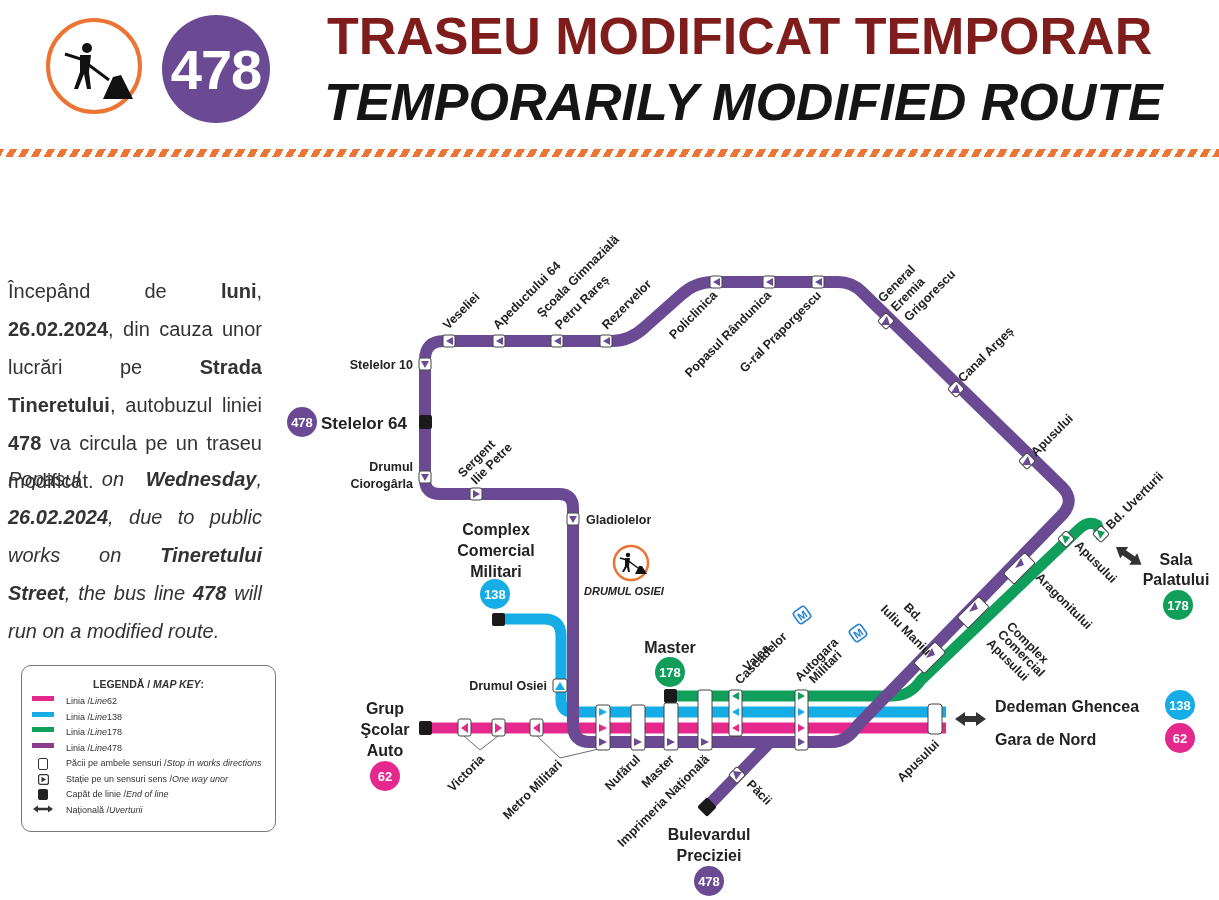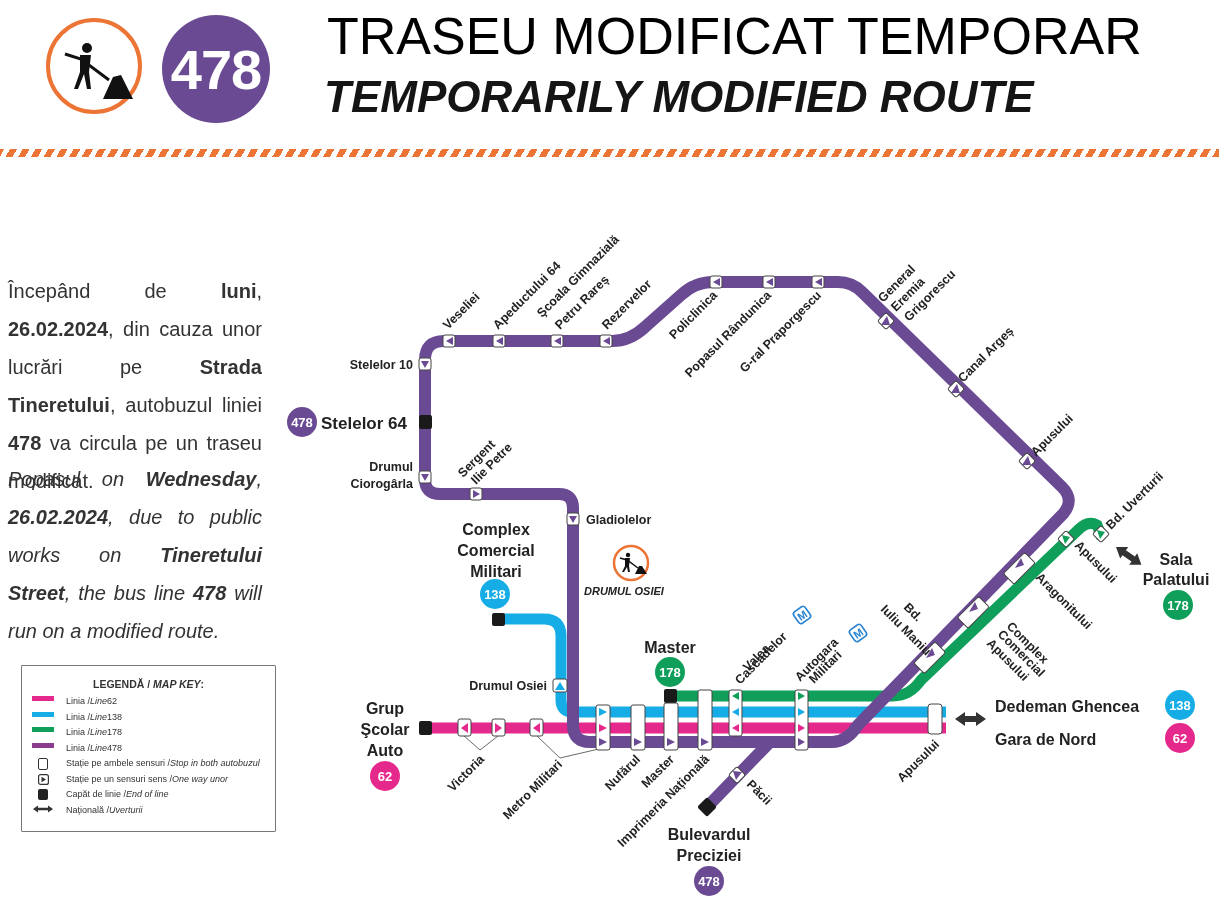--- a/index.html
+++ b/index.html
@@ -1,27 +1,27 @@
 <!DOCTYPE html>
 <html><head>
 <meta charset="utf-8">
 <style>
   html,body{margin:0;padding:0;background:#fff;}
   body{width:1219px;height:900px;position:relative;overflow:hidden;font-family:"Liberation Sans",sans-serif;color:#222;}
   .hdr-icon{position:absolute;left:45px;top:17px;width:98px;height:98px;}
   .line-badge{position:absolute;left:162px;top:15px;width:108px;height:108px;border-radius:50%;background:#6b4a94;color:#fff;font-weight:bold;font-size:56px;display:flex;align-items:center;justify-content:center;letter-spacing:-1px;}
-  .title-ro{position:absolute;left:327px;top:6px;font-size:52px;font-weight:normal;color:#000000;letter-spacing:0px;white-space:nowrap;}
-  .title-en{position:absolute;left:324px;top:72px;font-size:44px;font-weight:bold;font-style:italic;color:#151515;white-space:nowrap;}
+  .title-ro{position:absolute;left:327px;top:6px;font-size:52px;font-weight:bold;color:#7f1d1d;letter-spacing:0px;white-space:nowrap;}
+  .title-en{position:absolute;left:324px;top:72px;font-size:52px;font-weight:bold;font-style:italic;color:#151515;white-space:nowrap;}
   .hazard{position:absolute;left:0;top:149px;width:1219px;height:8px;
     background:repeating-linear-gradient(-60deg,#ec7434 0 6px,#fff 6px 11px);}
   .notice{position:absolute;left:8px;width:254px;font-size:20px;line-height:38px;text-align:justify;color:#333;}
   .notice p{margin:0;}
   .notice.ro{top:272px;}
   .notice.en{top:460px;font-style:italic;}
-  .legend{position:absolute;left:21px;top:665px;width:253px;height:165px;border:1.5px solid #777;border-radius:1px;background:#fff;font-size:9px;color:#333;}
+  .legend{position:absolute;left:21px;top:665px;width:253px;height:165px;border:1.5px solid #777;border-radius:10px;background:#fff;font-size:9px;color:#333;}
   .legend .lg-title{text-align:center;font-weight:bold;font-size:10.5px;margin-top:12px;margin-bottom:6px;}
   .lg-row{display:flex;align-items:flex-start;height:15.5px;margin-left:10px;}
   .lg-sw{width:22px;height:5px;margin-right:12px;}
   .lg-ic{width:22px;margin-right:12px;display:flex;justify-content:center;}
   .map{position:absolute;left:0;top:0;}
   .lbl{font-family:"Liberation Sans",sans-serif;font-weight:bold;fill:#222;}
 </style>
 </head>
 <body>
 
@@ -69,22 +69,22 @@
   <div class="lg-row">
       <div class="lg-sw" style="background:#8a3d8f"></div>
       <span>Linia / </span>
       <i>Line</i>
       <span> 478</span>
     </div>
   <div class="lg-row">
       <div class="lg-ic">
         <span style="display:inline-block;width:8px;height:10px;border:1.2px solid #333;border-radius:2px"></span>
       </div>
-      <span>Stație pe ambele sensuri / </span>
-      <i>Stop in both autobuzul</i>
+      <span>Păcii pe ambele sensuri / </span>
+      <i>Stop in works directions</i>
     </div>
   <div class="lg-row">
       <div class="lg-ic">
         <svg width="11" height="11">
           <rect x="0.6" y="0.6" width="9.8" height="9.8" rx="2" fill="#fff" stroke="#333" stroke-width="1.2"></rect>
           <path d="M3.5 2.8 L8 5.5 L3.5 8.2Z" fill="#333"></path>
         </svg>
       </div>
       <span>Stație pe un sensuri sens / </span>
       <i>One way unor</i>

